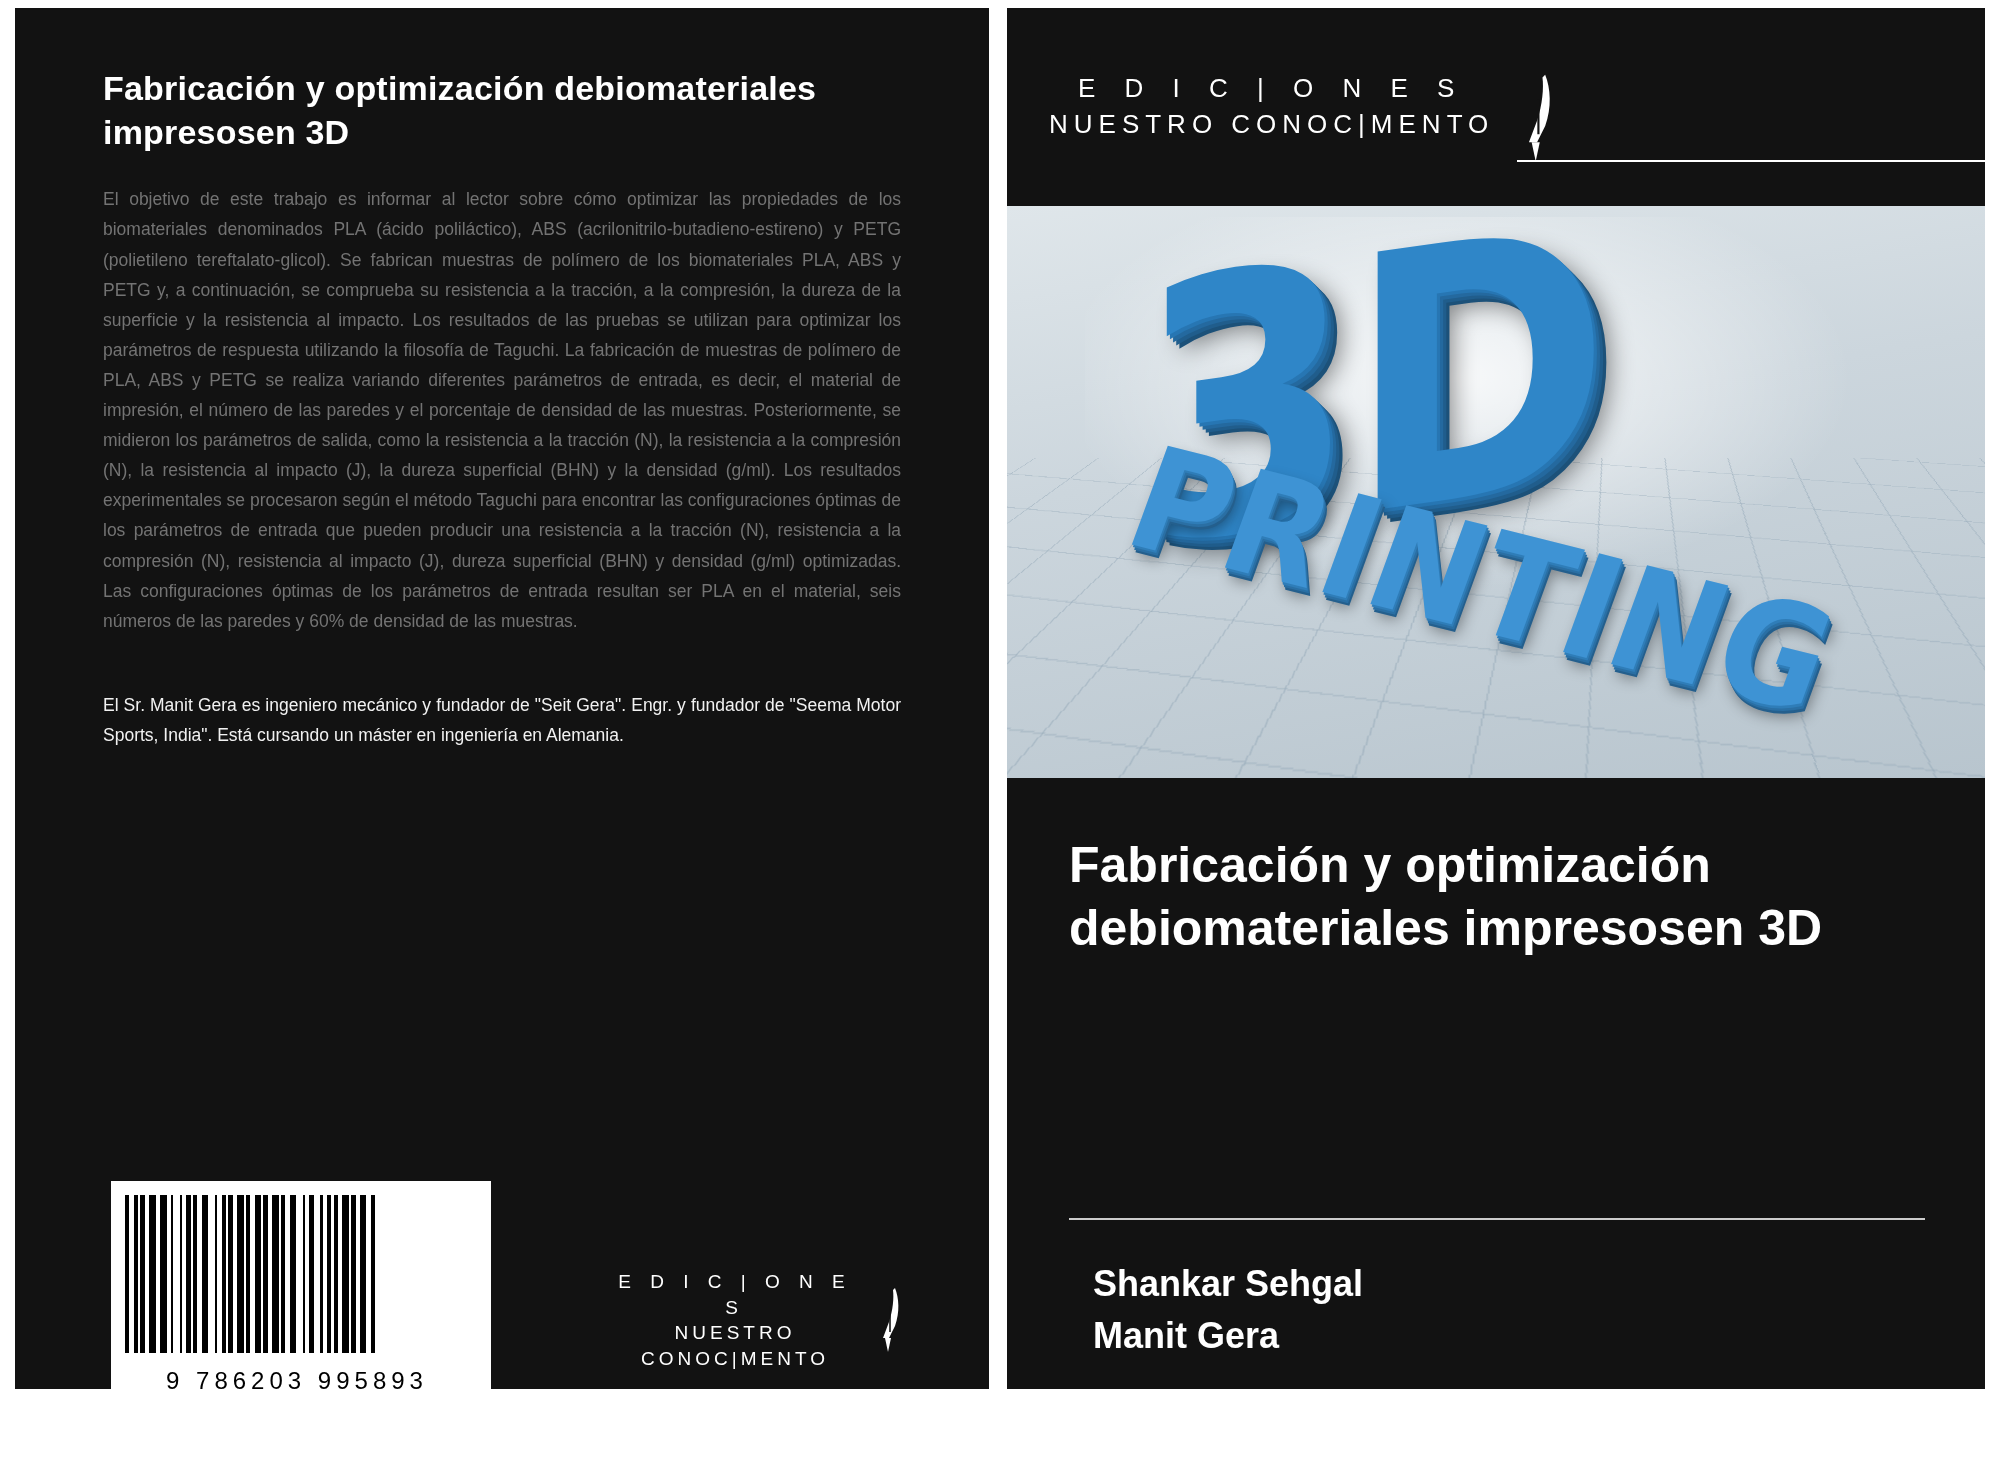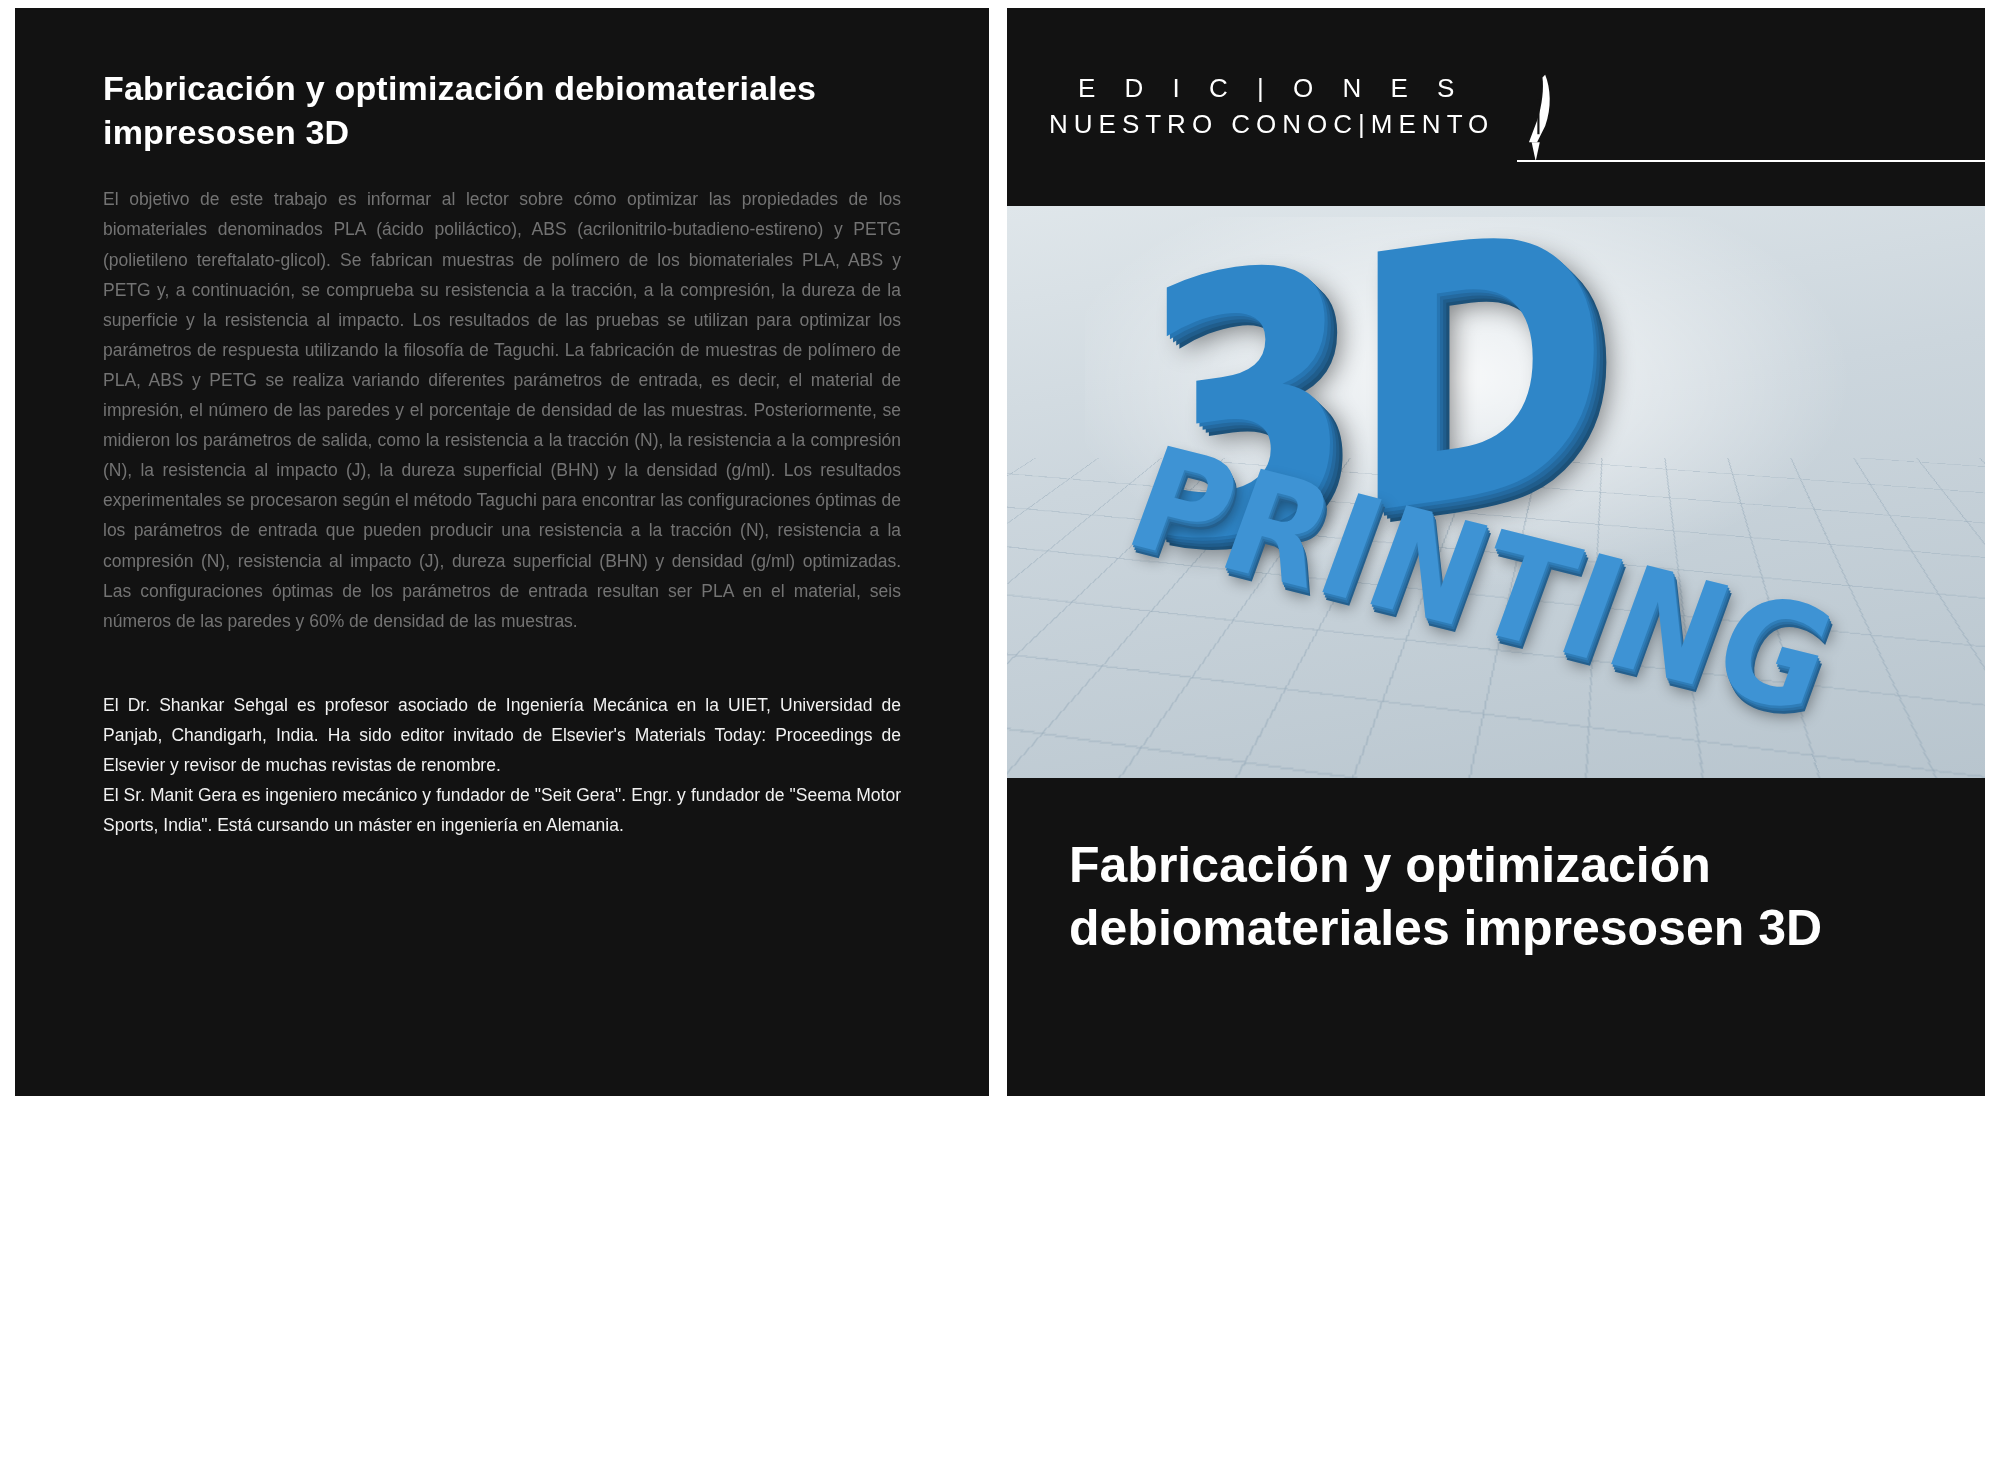--- a/index.html
+++ b/index.html
@@ -6,21 +6,21 @@
     margin: 0;
     padding: 0;
     background: #ffffff;
   }
   body {
     font-family: "Liberation Sans", sans-serif;
   }
   .cover {
     position: relative;
     width: 2000px;
-    height: 1096px;
+    height: 1389px;
     background: #ffffff;
     overflow: hidden;
   }
 
   
   .back-cover {
     position: absolute;
     left: 15px;
     top: 8px;
     width: 974px;
@@ -285,21 +285,20 @@
 
 <div class="cover">
 
   <div class="back-cover">
 
     <h1 class="back-title">Fabricación y optimización debiomateriales impresosen 3D</h1>
 
     <div class="back-abstract">El objetivo de este trabajo es informar al lector sobre cómo optimizar las propiedades de los biomateriales denominados PLA (ácido poliláctico), ABS (acrilonitrilo-butadieno-estireno) y PETG (polietileno tereftalato-glicol). Se fabrican muestras de polímero de los biomateriales PLA, ABS y PETG y, a continuación, se comprueba su resistencia a la tracción, a la compresión, la dureza de la superficie y la resistencia al impacto. Los resultados de las pruebas se utilizan para optimizar los parámetros de respuesta utilizando la filosofía de Taguchi. La fabricación de muestras de polímero de PLA, ABS y PETG se realiza variando diferentes parámetros de entrada, es decir, el material de impresión, el número de las paredes y el porcentaje de densidad de las muestras. Posteriormente, se midieron los parámetros de salida, como la resistencia a la tracción (N), la resistencia a la compresión (N), la resistencia al impacto (J), la dureza superficial (BHN) y la densidad (g/ml). Los resultados experimentales se procesaron según el método Taguchi para encontrar las configuraciones óptimas de los parámetros de entrada que pueden producir una resistencia a la tracción (N), resistencia a la compresión (N), resistencia al impacto (J), dureza superficial (BHN) y densidad (g/ml) optimizadas. Las configuraciones óptimas de los parámetros de entrada resultan ser PLA en el material, seis números de las paredes y 60% de densidad de las muestras.</div>
 
     <div class="back-bio">
-      <p>El Dr. Shankar Sehgal es profesor asociado de Ingeniería Mecánica en la UIET, Universidad de Panjab, Chandigarh, India. Ha sido editor invitado de Elsevier's Materials Today: Proceedings de Elsevier y revisor de muchas revistas de renombre.</p>
       <p>El Sr. Manit Gera es ingeniero mecánico y fundador de "Seit Gera". Engr. y fundador de "Seema Motor Sports, India". Está cursando un máster en ingeniería en Alemania.</p>
     </div>
 
     <div class="barcode-area">
 
       <div class="barcode-box">
         <div class="bars" id="bars">
             <i style="width: 4.4px; background: rgb(0, 0, 0);"></i>
             <i style="width: 4.4px; background: rgb(255, 255, 255);"></i>
             <i style="width: 4.4px; background: rgb(0, 0, 0);"></i>

